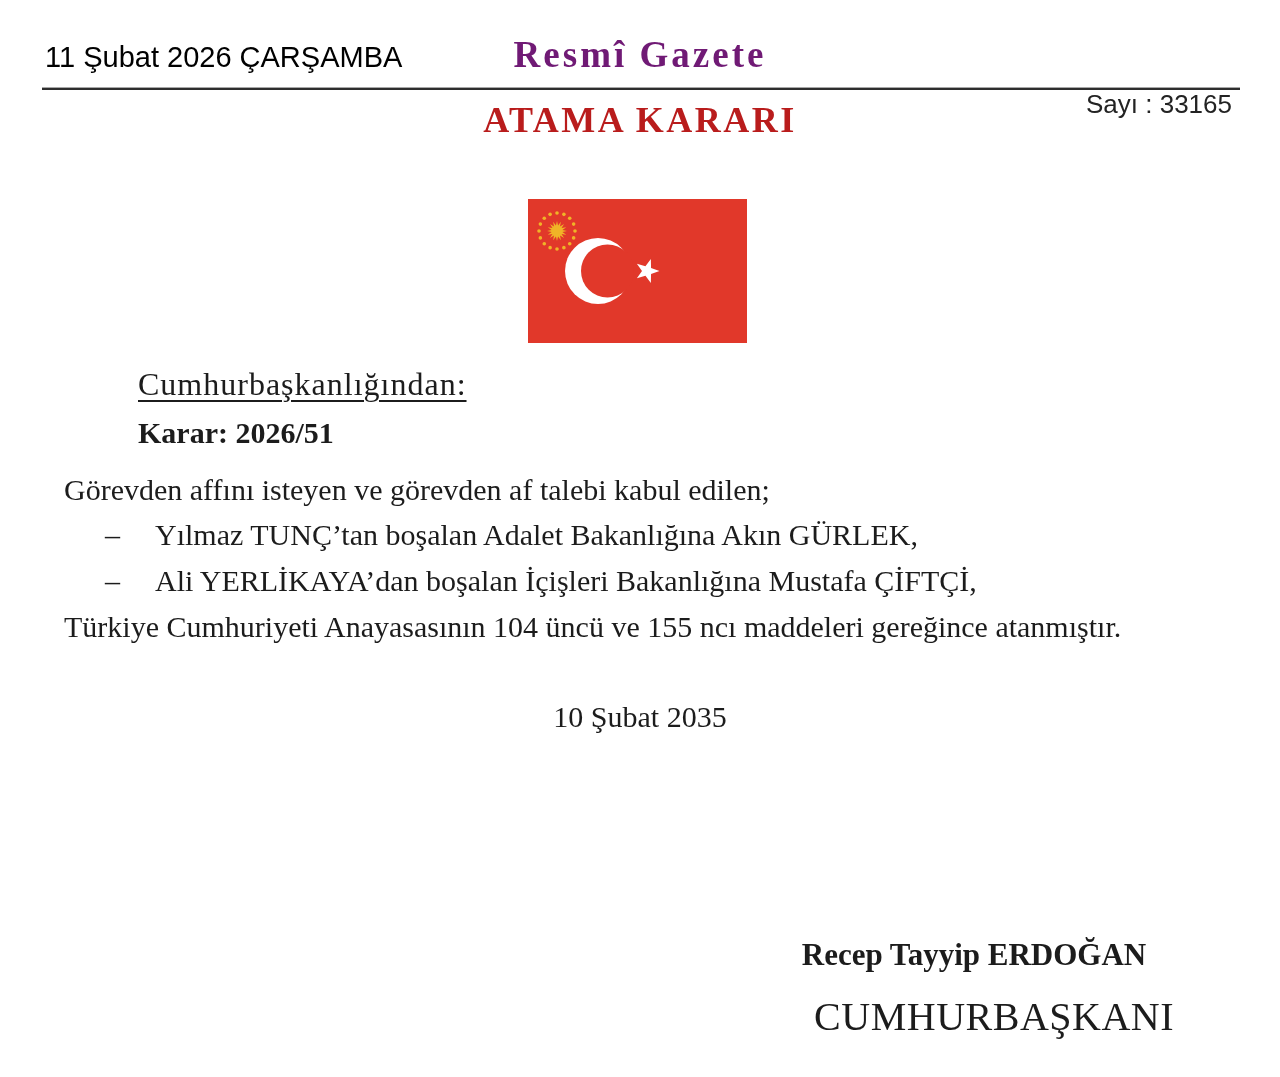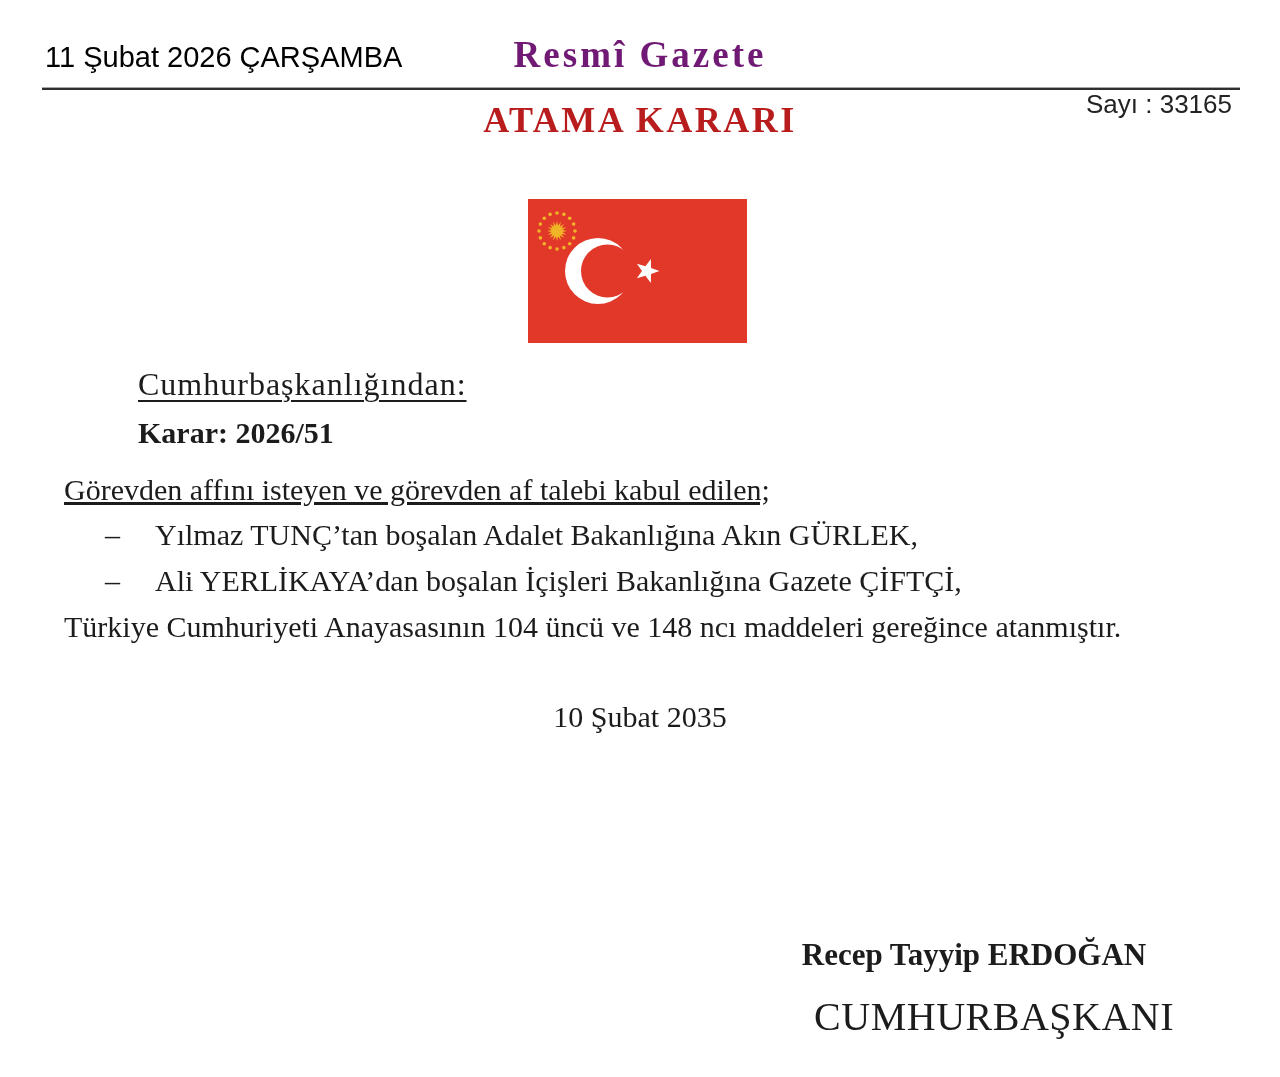--- a/index.html
+++ b/index.html
@@ -65,21 +65,21 @@
     text-underline-offset:5px;
   }
   .decree-no{
     left:138px;top:416px;
     font-size:30px;
     font-weight:bold;
   }
 
   
   .body-line{font-size:30px;}
-  .line-intro{left:64px;top:473px;text-decoration:underline;}
+  .line-intro{left:64px;top:473px;}
   .line-item-1{left:105px;top:518px;}
   .line-item-2{left:105px;top:564px;}
   .line-close{left:64px;top:610px;}
   .item-dash{display:inline-block;margin-right:35px;}
 
   .decree-date{
     left:0;top:700px;width:100%;
     text-align:center;
     font-size:30px;
   }
@@ -143,21 +143,21 @@
 <div class="abs authority">Cumhurbaşkanlığından:</div>
 <div class="abs decree-no">Karar: 2026/51</div>
 
 <div class="abs body-line line-intro">Görevden affını isteyen ve görevden af talebi kabul edilen;</div>
 
 <div class="abs body-line line-item-1">
   <span class="item-dash">–</span><span>Yılmaz TUNÇ’tan boşalan Adalet Bakanlığına Akın GÜRLEK,</span>
 </div>
 
 <div class="abs body-line line-item-2">
-  <span class="item-dash">–</span><span>Ali YERLİKAYA’dan boşalan İçişleri Bakanlığına Gazete ÇİFTÇİ,</span>
+  <span class="item-dash">–</span><span>Ali YERLİKAYA’dan boşalan İçişleri Bakanlığına Mustafa ÇİFTÇİ,</span>
 </div>
 
-<div class="abs body-line line-close">Türkiye Cumhuriyeti Anayasasının 104 üncü ve 148 ncı maddeleri gereğince atanmıştır.</div>
+<div class="abs body-line line-close">Türkiye Cumhuriyeti Anayasasının 104 üncü ve 155 ncı maddeleri gereğince atanmıştır.</div>
 
 <div class="abs decree-date">10 Şubat 2035</div>
 
 <div class="abs sig-name">Recep Tayyip ERDOĞAN</div>
 <div class="abs sig-title">CUMHURBAŞKANI</div>
 
 </body></html>

